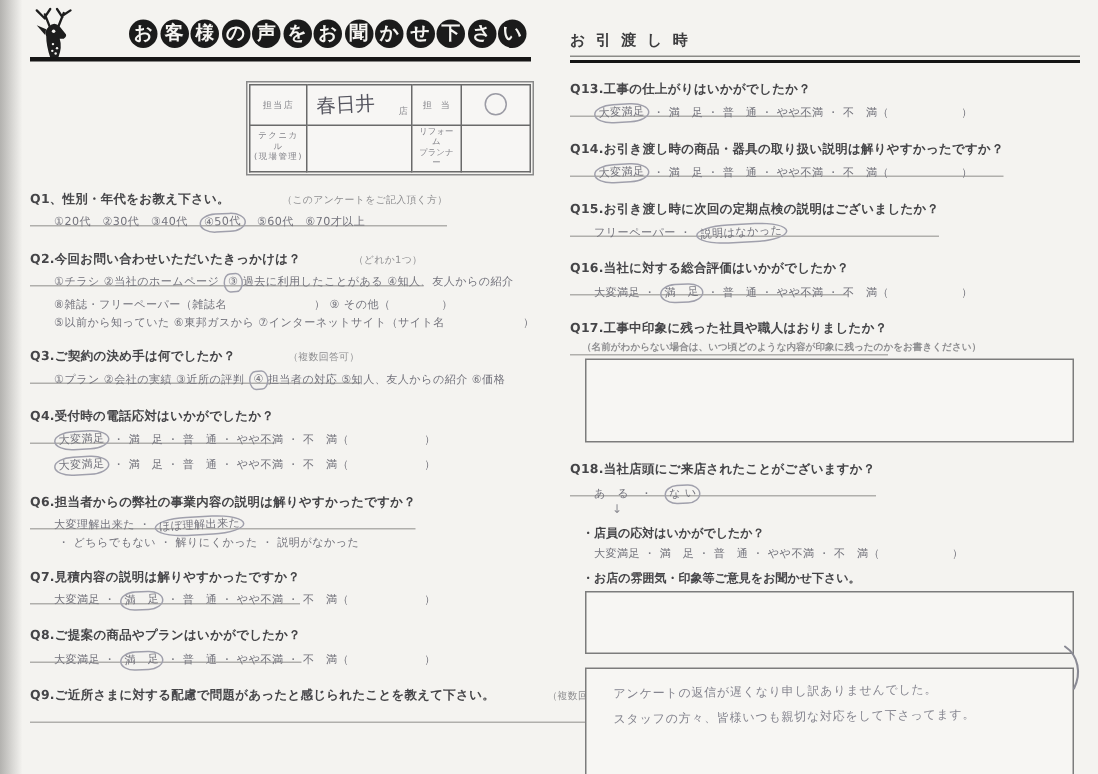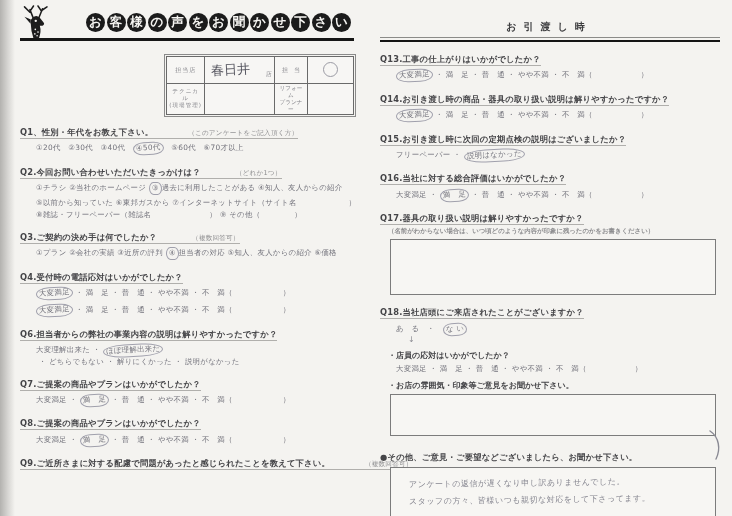--- a/index.html
+++ b/index.html
@@ -35,37 +35,37 @@
     transform:rotate(-3deg);display:inline-block;margin-left:4px;}
   .store-suffix{position:absolute;right:2px;bottom:4px;font-size:6px;color:#84848a;}
   .stamp-ring{display:inline-block;width:13px;height:13px;border:1.2px solid #9b9ba4;border-radius:50%;}
   .two-line{line-height:1.25;display:block;font-size:5.6px;}
 
   
   .q{margin-top:5px;}
   .q.bare{margin-top:9px;position:relative;}
   .q-titlerow{line-height:1.2;}
   .q-title{font-size:8.3px;font-weight:bold;color:#454548;letter-spacing:.2px;
-    border-bottom:1px solid #b0afac;padding-bottom:1px;white-space:pre;}
+    border-bottom:1px solid #b0afac;padding-bottom:13px;white-space:pre;}
   .q-title.nounder{border-bottom:none;}
   .q-note{font-size:6.6px;font-weight:normal;color:#8e8e90;margin-left:35px;}
   .q-note2{font-size:6.4px;color:#8e8e90;margin:2px 0 0 8px;white-space:pre;font-weight:bold;}
   .q-line{font-size:7.4px;color:#73737c;margin:3px 0 0 16px;letter-spacing:.3px;line-height:1.3;}
   .seg{white-space:pre;}
   .circled{display:inline-block;border:1.2px solid #a0a0ac;border-radius:48%/70%;
     padding:0 2px 1px 2px;transform:rotate(-3deg);}
   .q-box{border:1px solid #7c7c7c;background:#f7f6f3;margin:3px 4px 0 10px;padding:5px 8px;}
   .q-sub{font-size:8px;font-weight:bold;color:#454548;margin:6px 0 0 8px;}
   .arrow{font-size:8px;color:#8b8b92;margin:1px 0 0 28px;line-height:1;}
   .hand-line{font-family:"DejaVu Serif","Liberation Serif",serif;font-size:8px;color:#85858f;
     transform:rotate(-.8deg);margin:4px 0 6px 10px;letter-spacing:.5px;}
   .pen-mark{position:absolute;right:-2px;top:-16px;}
 
   
-  .handover-title{text-align:center;font-size:10px;font-weight:bold;letter-spacing:7px;
+  .handover-title{text-align:left;font-size:10px;font-weight:bold;letter-spacing:7px;
     color:#3c3c3e;margin-top:14px;padding-right:2px;}
   .rule-thin{height:1px;background:#8b8b88;margin-top:3px;}
   .rule-thick{height:2.5px;background:#141414;margin-top:1.5px;}
 </style>
 </head>
 <body>
 
 <svg width="0" height="0" style="position:absolute">
   <symbol id="deer" viewBox="0 0 40 44">
     <g stroke="#1d1d1d" stroke-width="1.7" fill="none" stroke-linecap="round">
@@ -137,40 +137,40 @@
       </table>
 
     <div id="left-questions">
         <div class="q">
           <div class="q-titlerow"><span class="q-title">Q1、性別・年代をお教え下さい。<span class="q-note">（このアンケートをご記入頂く方）</span></span></div>
           <div class="q-line"><span class="seg">①20代　②30代　③40代　</span><span class="seg circled">④50代</span><span class="seg">　⑤60代　⑥70才以上</span></div>
         </div>
         <div class="q">
           <div class="q-titlerow"><span class="q-title">Q2.今回お問い合わせいただいたきっかけは？<span class="q-note">（どれか1つ）</span></span></div>
           <div class="q-line"><span class="seg">①チラシ ②当社のホームページ </span><span class="seg circled">③</span><span class="seg">過去に利用したことがある ④知人、友人からの紹介</span></div>
+          <div class="q-line"><span class="seg">⑧雑誌・フリーペーパー（雑誌名</span><span class="seg" style="margin-left: 58px;">）</span><span class="seg"> ⑨ その他（</span><span class="seg" style="margin-left: 34px;">）</span></div>
           <div class="q-line"><span class="seg">⑤以前から知っていた ⑥東邦ガスから ⑦インターネットサイト（サイト名</span><span class="seg" style="margin-left: 52px;">）</span></div>
-          <div class="q-line"><span class="seg">⑧雑誌・フリーペーパー（雑誌名</span><span class="seg" style="margin-left: 58px;">）</span><span class="seg"> ⑨ その他（</span><span class="seg" style="margin-left: 34px;">）</span></div>
         </div>
         <div class="q">
           <div class="q-titlerow"><span class="q-title">Q3.ご契約の決め手は何でしたか？<span class="q-note">（複数回答可）</span></span></div>
           <div class="q-line"><span class="seg">①プラン ②会社の実績 ③近所の評判 </span><span class="seg circled">④</span><span class="seg">担当者の対応 ⑤知人、友人からの紹介 ⑥価格</span></div>
         </div>
         <div class="q">
           <div class="q-titlerow"><span class="q-title">Q4.受付時の電話応対はいかがでしたか？</span></div>
           <div class="q-line"><span class="seg circled">大変満足</span><span class="seg"> ・ 満　足 ・ 普　通 ・ やや不満 ・ 不　満（</span><span class="seg" style="margin-left: 50px;">）</span></div>
         </div>
         <div class="q">
           <div class="q-line"><span class="seg circled">大変満足</span><span class="seg"> ・ 満　足 ・ 普　通 ・ やや不満 ・ 不　満（</span><span class="seg" style="margin-left: 50px;">）</span></div>
         </div>
         <div class="q">
           <div class="q-titlerow"><span class="q-title">Q6.担当者からの弊社の事業内容の説明は解りやすかったですか？</span></div>
           <div class="q-line"><span class="seg">大変理解出来た ・ </span><span class="seg circled">ほぼ理解出来た</span><span class="seg"> ・ どちらでもない ・ 解りにくかった ・ 説明がなかった</span></div>
         </div>
         <div class="q">
-          <div class="q-titlerow"><span class="q-title">Q7.ご提案の商品やプランはいかがでしたか？</span></div>
+          <div class="q-titlerow"><span class="q-title">Q7.見積内容の説明は解りやすかったですか？</span></div>
           <div class="q-line"><span class="seg">大変満足 ・ </span><span class="seg circled">満　足</span><span class="seg"> ・ 普　通 ・ やや不満 ・ 不　満（</span><span class="seg" style="margin-left: 50px;">）</span></div>
         </div>
         <div class="q">
           <div class="q-titlerow"><span class="q-title">Q8.ご提案の商品やプランはいかがでしたか？</span></div>
           <div class="q-line"><span class="seg">大変満足 ・ </span><span class="seg circled">満　足</span><span class="seg"> ・ 普　通 ・ やや不満 ・ 不　満（</span><span class="seg" style="margin-left: 50px;">）</span></div>
         </div>
         <div class="q">
           <div class="q-titlerow"><span class="q-title">Q9.ご近所さまに対する配慮で問題があったと感じられたことを教えて下さい。<span class="q-note">（複数回答可）</span></span></div>
         </div>
       </div>
@@ -192,35 +192,34 @@
         </div>
         <div class="q">
           <div class="q-titlerow"><span class="q-title">Q15.お引き渡し時に次回の定期点検の説明はございましたか？</span></div>
           <div class="q-line"><span class="seg">フリーペーパー ・ </span><span class="seg circled">説明はなかった</span></div>
         </div>
         <div class="q">
           <div class="q-titlerow"><span class="q-title">Q16.当社に対する総合評価はいかがでしたか？</span></div>
           <div class="q-line"><span class="seg">大変満足 ・ </span><span class="seg circled">満　足</span><span class="seg"> ・ 普　通 ・ やや不満 ・ 不　満（</span><span class="seg" style="margin-left: 48px;">）</span></div>
         </div>
         <div class="q">
-          <div class="q-titlerow"><span class="q-title">Q17.器具の取り扱い説明は解りやすかったですか？</span></div>
+          <div class="q-titlerow"><span class="q-title">Q17.工事中印象に残った社員や職人はおりましたか？</span></div>
           <div class="q-note2">（名前がわからない場合は、いつ頃どのような内容が印象に残ったのかをお書きください）</div>
           <div class="q-box" style="height: 44px;"></div>
         </div>
         <div class="q">
           <div class="q-titlerow"><span class="q-title">Q18.当社店頭にご来店されたことがございますか？</span></div>
           <div class="q-line"><span class="seg">あ　る　・　</span><span class="seg circled">な い</span></div>
           <div class="arrow">↓</div>
           <div class="q-sub">・店員の応対はいかがでしたか？</div>
           <div class="q-line"><span class="seg">大変満足 ・ 満　足 ・ 普　通 ・ やや不満 ・ 不　満（</span><span class="seg" style="margin-left: 48px;">）</span></div>
           <div class="q-sub">・お店の雰囲気・印象等ご意見をお聞かせ下さい。</div>
           <div class="q-box" style="height: 30px;"></div>
         </div>
         <div class="q bare">
-          <div class="q-titlerow"><span class="q-title nounder">●その他、ご意見・ご要望などございましたら、お聞かせ下さい。</span></div>
           <div class="q-box" style="height: 84px;">
             <div class="hand-line">アンケートの返信が遅くなり申し訳ありませんでした。</div>
             <div class="hand-line">スタッフの方々、皆様いつも親切な対応をして下さってます。</div>
           </div>
           <span class="pen-mark"><svg width="14" height="32">
               <path d="M2 2 C11 8 13 20 8 30" stroke="#8a8a94" fill="none" stroke-width="1.4" stroke-linecap="round"></path>
             </svg></span>
         </div>
       </div>
 

